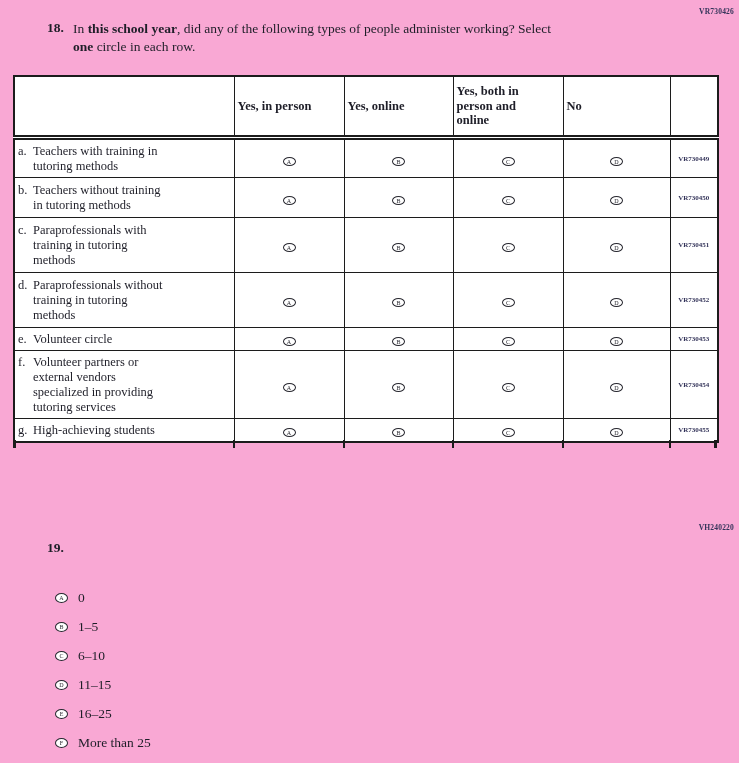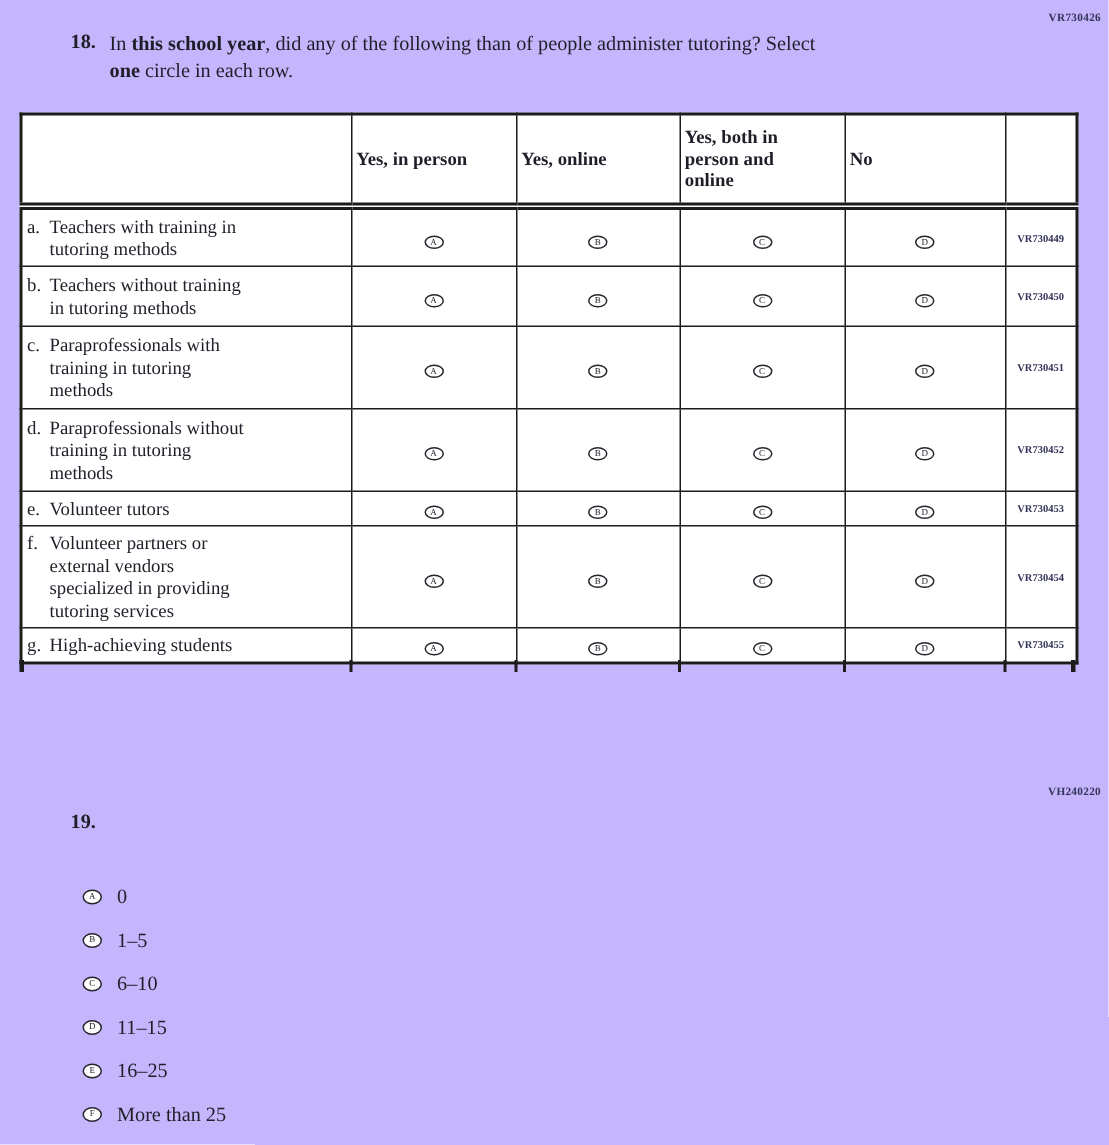--- a/index.html
+++ b/index.html
@@ -1,19 +1,19 @@
 <!DOCTYPE html>
 <html><head>
 <meta charset="utf-8">
 <style>
   html,body{margin:0;padding:0;background:#ffffff;}
   .page{
     position:relative;
     width:739px;height:763px;
-    background:#c4b5fd;
+    background:#f9a8d4;
     font-family:"Liberation Serif","DejaVu Serif",serif;
     color:#1e1e28;
     overflow:hidden;
   }
   .acc-code{
     position:absolute;
     font-size:7.5px;
     font-weight:bold;
     color:#34345a;
     letter-spacing:.2px;
@@ -118,21 +118,21 @@
 </head>
 <body>
 
 <div class="page">
 
   <span class="acc-code" style="top:7px;right:5px;">VR730426</span>
 
   <div class="q-block" style="left:15px;top:20px;width:680px;">
     <span class="q-num">18.</span>
     <div class="q-text">
-      <span>In </span><b>this school year</b><span>, did any of the following than of people administer tutoring? Select</span><br>
+      <span>In </span><b>this school year</b><span>, did any of the following types of people administer working? Select</span><br>
       <b>one</b><span> circle in each row.</span>
     </div>
   </div>
 
   <div class="tbl-wrap">
     <table class="q18">
       <colgroup>
         <col class="c-label">
           <col class="c-opt1">
           <col class="c-opt2">
@@ -208,21 +208,21 @@
           <td class="bub"><span class="bubble">A</span></td>
           <td class="bub"><span class="bubble">B</span></td>
           <td class="bub"><span class="bubble">C</span></td>
           <td class="bub"><span class="bubble">D</span></td>
           <td class="vr">VR730452</td>
         </tr>
         <tr class="r-e">
           <td class="rowlabel">
               <div class="rl">
                 <span class="rl-letter">e.</span>
-                <span class="rl-text">Volunteer tutors</span>
+                <span class="rl-text">Volunteer circle</span>
               </div>
             </td>
           <td class="bub"><span class="bubble">A</span></td>
           <td class="bub"><span class="bubble">B</span></td>
           <td class="bub"><span class="bubble">C</span></td>
           <td class="bub"><span class="bubble">D</span></td>
           <td class="vr">VR730453</td>
         </tr>
         <tr class="r-f">
           <td class="rowlabel">

